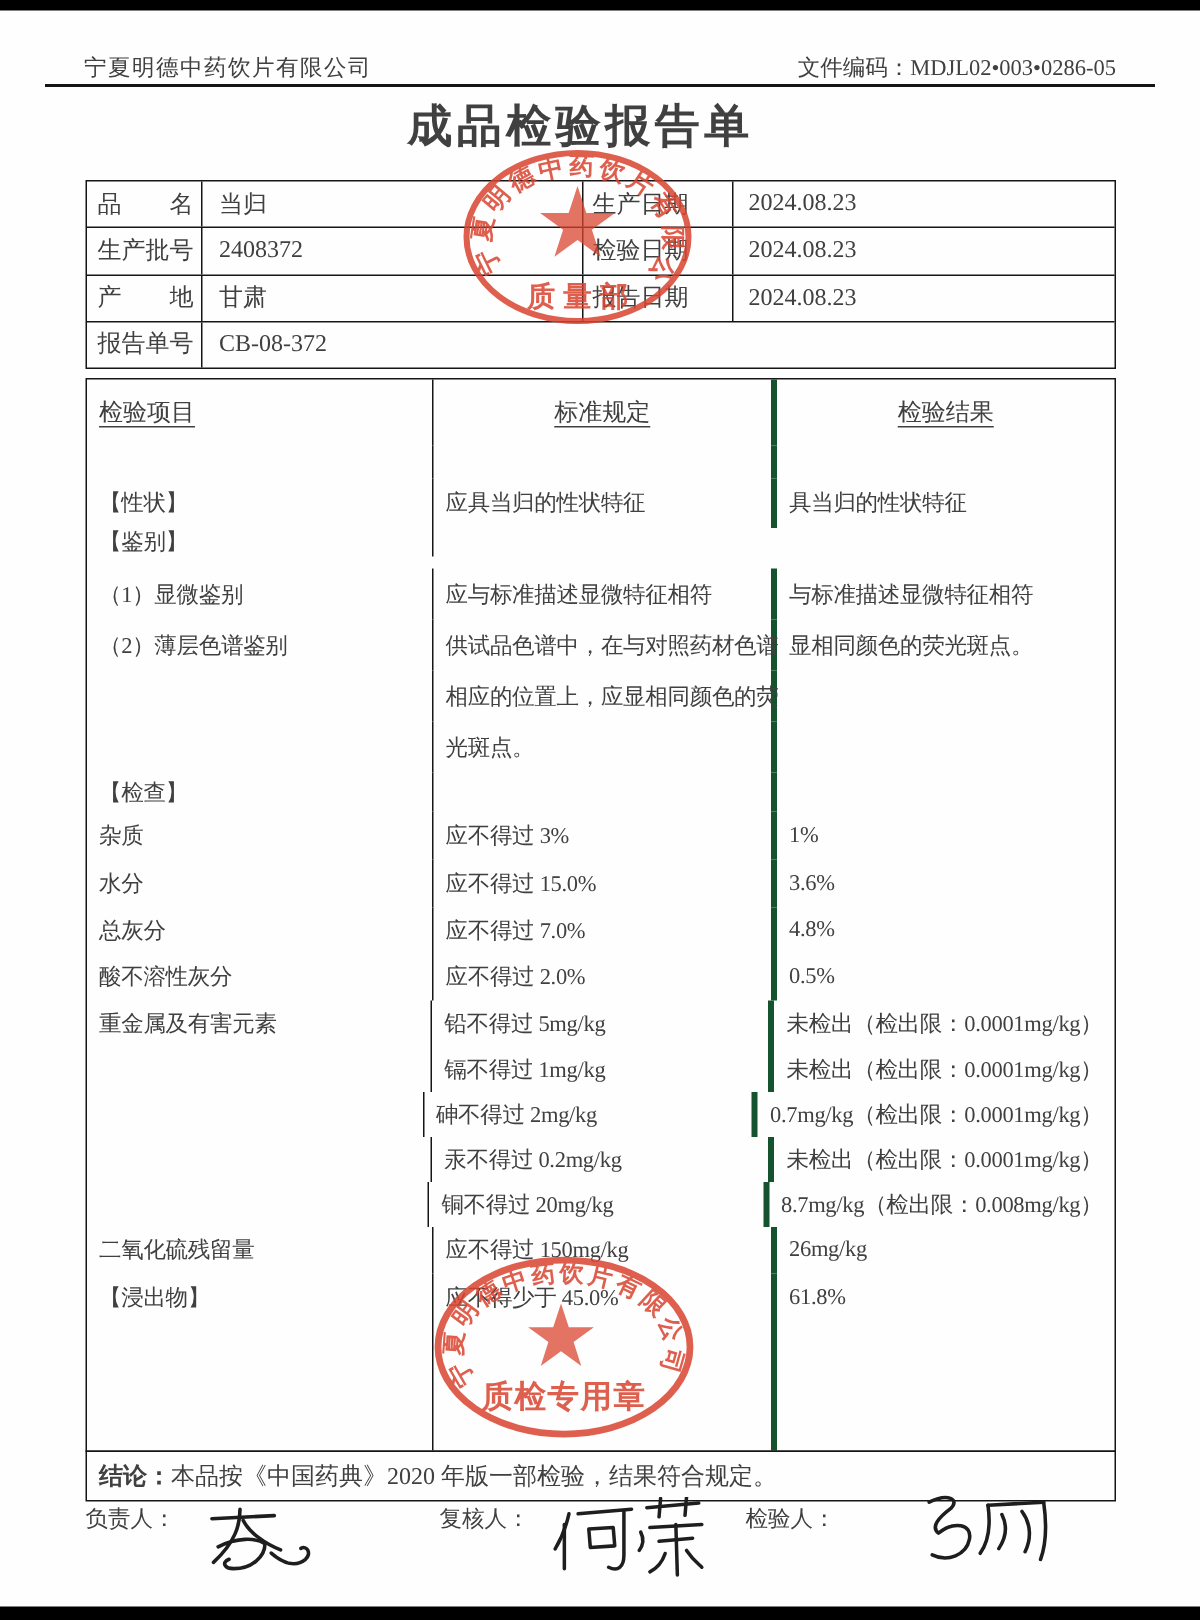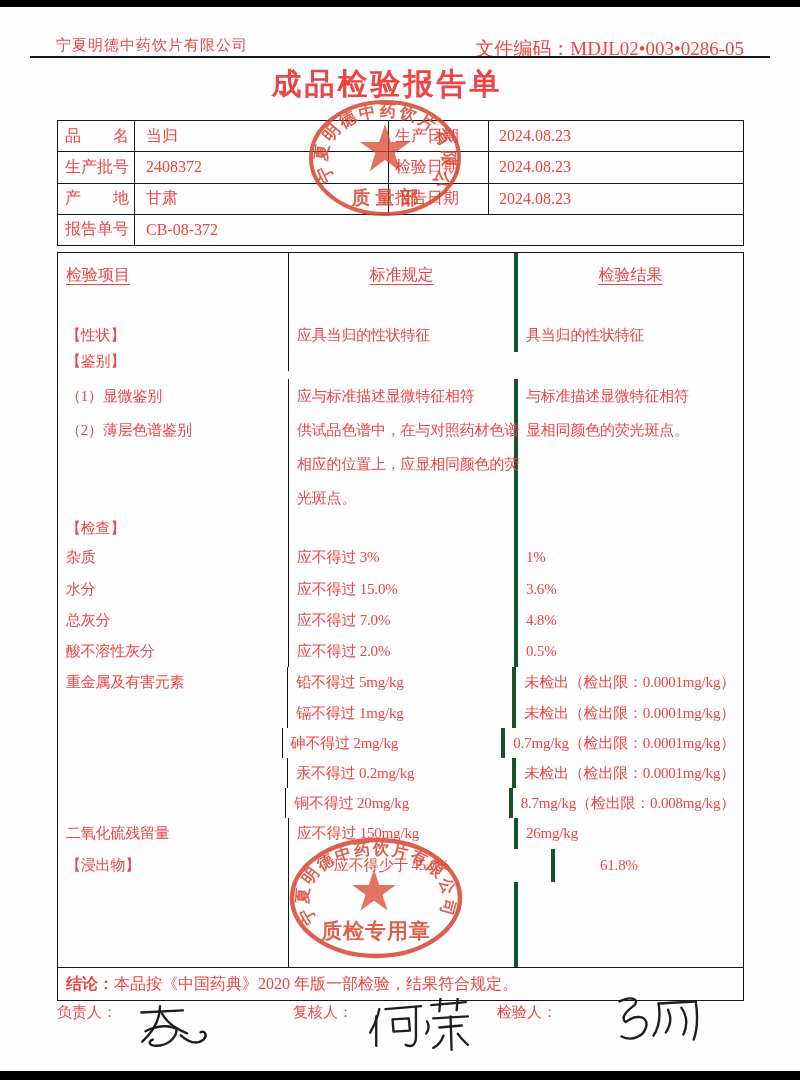--- a/index.html
+++ b/index.html
@@ -1,22 +1,22 @@
 <!DOCTYPE html>
 <html><head>
 <meta charset="utf-8">
 <style>
   html,body{margin:0;padding:0;background:#ffffff;}
   .page{
     position:relative;width:800px;height:1080px;background:#fefefe;overflow:hidden;
-    font-family:"Liberation Serif","DejaVu Serif",serif;color:#ef4444;
+    font-family:"Liberation Serif","DejaVu Serif",serif;color:#404040;
   }
   .scan-bar{position:absolute;left:0;width:800px;background:#000;}
   .hdr-left{position:absolute;top:36px;left:56px;font-size:15px;letter-spacing:1px;}
-  .hdr-right{position:absolute;top:36px;right:56px;font-size:19px;}
+  .hdr-right{position:absolute;top:36px;right:56px;font-size:15px;}
   .hdr-rule{position:absolute;top:56px;left:30px;width:740px;height:2px;background:#151515;}
   .doc-title{position:absolute;top:64px;left:0;width:774px;text-align:center;
     font-size:30px;font-weight:bold;letter-spacing:3px;}
 
   
   .info-table{position:absolute;top:120px;left:57px;width:687px;height:126px;
     border:1px solid #151515;box-sizing:border-box;display:flex;flex-direction:column;}
   .i-row{display:flex;flex:1;border-bottom:1px solid #151515;}
   .i-row:last-child{border-bottom:none;}
   .i-cell{box-sizing:border-box;display:flex;align-items:center;font-size:16px;white-space:pre;}
@@ -183,21 +183,21 @@
       <div class="mt-row" style="height: 30px;">
         <div class="mc c1"></div>
         <div class="mc c2">铜不得过 20mg/kg</div>
         <div class="mc c3">8.7mg/kg（检出限：0.008mg/kg）</div>
       </div>
       <div class="mt-row" style="height: 31px;">
         <div class="mc c1">二氧化硫残留量</div>
         <div class="mc c2">应不得过 150mg/kg</div>
         <div class="mc c3">26mg/kg</div>
       </div>
-      <div class="mt-row" style="height: 33px; gap: 37px;">
+      <div class="mt-row" style="height: 33px;">
         <div class="mc c1">【浸出物】</div>
         <div class="mc c2">应不得少于 45.0%</div>
         <div class="mc c3">61.8%</div>
       </div>
       <div class="mt-row mt-fill" id="mt-filler">
       <div class="mc c1"></div>
       <div class="mc c2"></div>
       <div class="mc c3"></div>
     </div>
   </div>

